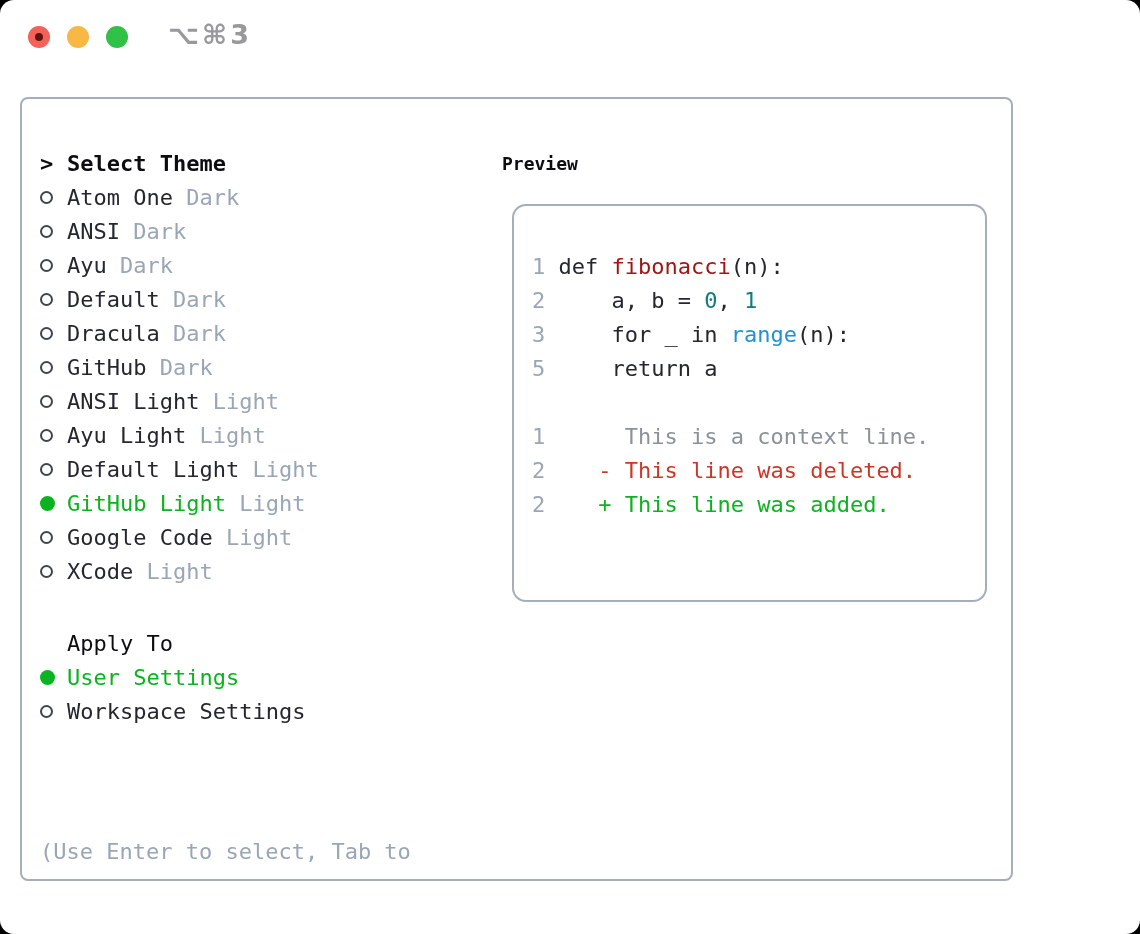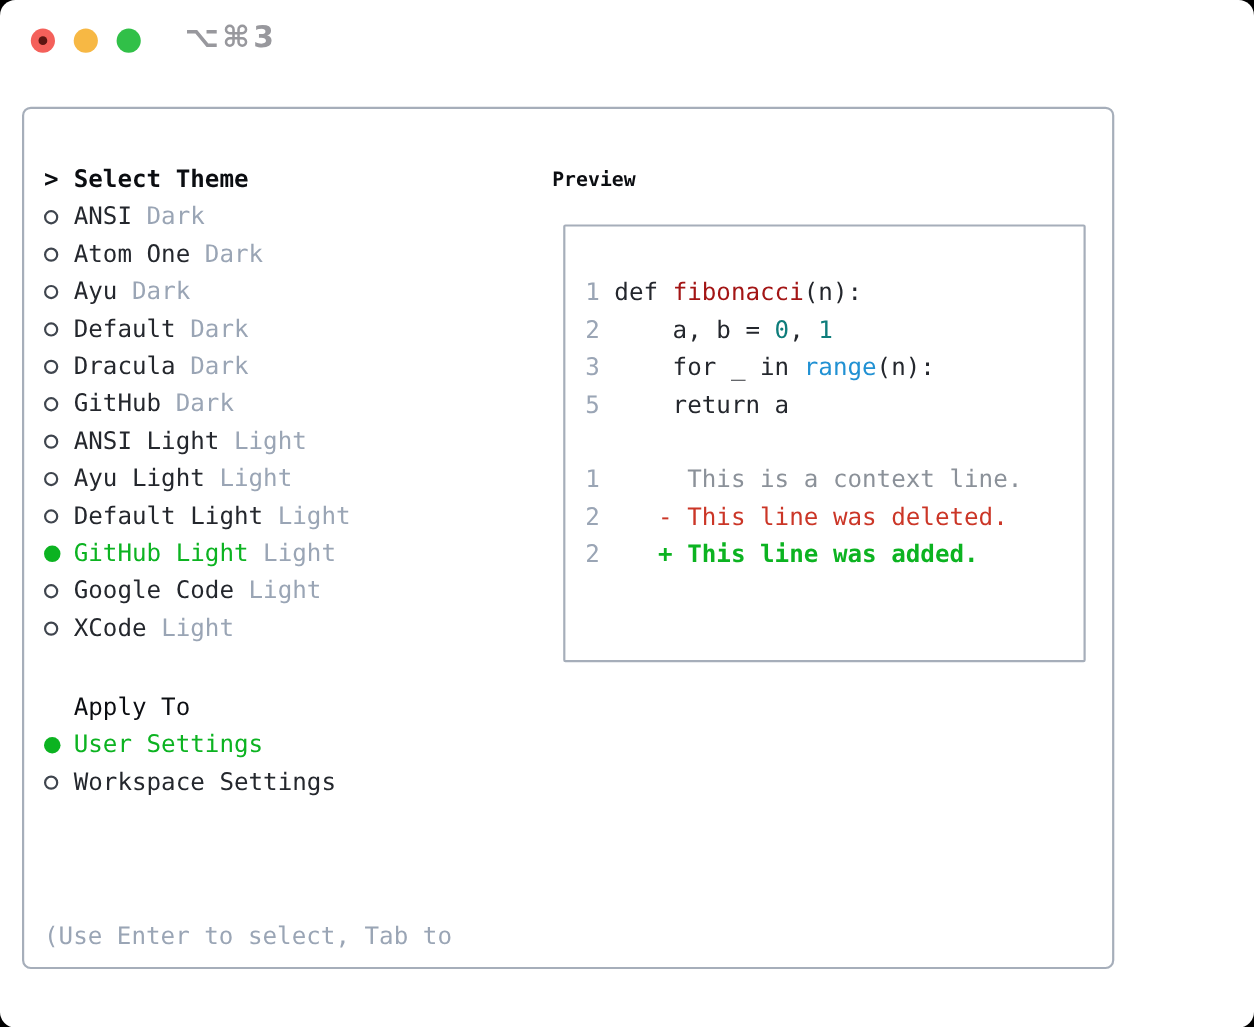--- a/index.html
+++ b/index.html
@@ -62,32 +62,32 @@
   .apply-hdr { color:#0b0d11; }
   .hint { margin-top:39px; color: var(--muted, #9aa5b5); font-size:22px; line-height:34px; white-space:pre; }
   
   .preview-title-row {
     position:absolute; left:480px; top:47px; height:34px;
     display:flex; align-items:center;
     font-size:18px; font-weight:700; color: var(--heading, #0b0d11);
   }
   .preview-box {
     position:absolute; left:490px; top:105px; width:475px; height:398px;
-    border:2px solid var(--border, #a6aeba); border-radius:2px; background:#fff;
+    border:2px solid var(--border, #a6aeba); border-radius:14px; background:#fff;
   }
   .code-block { padding:44px 0 0 18px; font-size:22px; }
   .code-line { height:34px; line-height:34px; white-space:pre; }
   .ln  { color: var(--muted, #9aa5b5); }
   .pl  { color: var(--text, #24272d); }
   .fn  { color: var(--function_red, #a31515); }
   .num { color: var(--number_teal, #0e7d7b); }
   .bi  { color: var(--builtin_blue, #2191d3); }
   .ctx { color: var(--context, #8b9199); }
   .del { color: var(--deleted_red, #cb3627); }
-  .add { color: var(--added_green, #0cb321); font-weight: bold; }
+  .add { color: var(--added_green, #0cb321); }
 </style>
 </head>
 <body>
 
 <div class="window">
 
   <div class="titlebar">
     <div class="lights">
       <div class="light red">
         <div class="dot"></div>
@@ -100,22 +100,22 @@
 
   <div class="main-box">
 
     <div class="left-col">
       <div class="row">
         <span class="bullet"><span class="caret">&gt;</span></span>
         <span class="hdr">Select Theme</span>
       </div>
 
       <div id="theme-list">
+          <div class="row"><span class="bullet"><span class="circle"></span></span><span><span class="name">Atom One</span><span class="suffix"> Dark</span></span></div>
           <div class="row"><span class="bullet"><span class="circle"></span></span><span><span class="name">ANSI</span><span class="suffix"> Dark</span></span></div>
-          <div class="row"><span class="bullet"><span class="circle"></span></span><span><span class="name">Atom One</span><span class="suffix"> Dark</span></span></div>
           <div class="row"><span class="bullet"><span class="circle"></span></span><span><span class="name">Ayu</span><span class="suffix"> Dark</span></span></div>
           <div class="row"><span class="bullet"><span class="circle"></span></span><span><span class="name">Default</span><span class="suffix"> Dark</span></span></div>
           <div class="row"><span class="bullet"><span class="circle"></span></span><span><span class="name">Dracula</span><span class="suffix"> Dark</span></span></div>
           <div class="row"><span class="bullet"><span class="circle"></span></span><span><span class="name">GitHub</span><span class="suffix"> Dark</span></span></div>
           <div class="row"><span class="bullet"><span class="circle"></span></span><span><span class="name">ANSI Light</span><span class="suffix"> Light</span></span></div>
           <div class="row"><span class="bullet"><span class="circle"></span></span><span><span class="name">Ayu Light</span><span class="suffix"> Light</span></span></div>
           <div class="row"><span class="bullet"><span class="circle"></span></span><span><span class="name">Default Light</span><span class="suffix"> Light</span></span></div>
           <div class="row"><span class="bullet"><span class="circle sel"></span></span><span><span class="name sel-text">GitHub Light</span><span class="suffix"> Light</span></span></div>
           <div class="row"><span class="bullet"><span class="circle"></span></span><span><span class="name">Google Code</span><span class="suffix"> Light</span></span></div>
           <div class="row"><span class="bullet"><span class="circle"></span></span><span><span class="name">XCode</span><span class="suffix"> Light</span></span></div>

